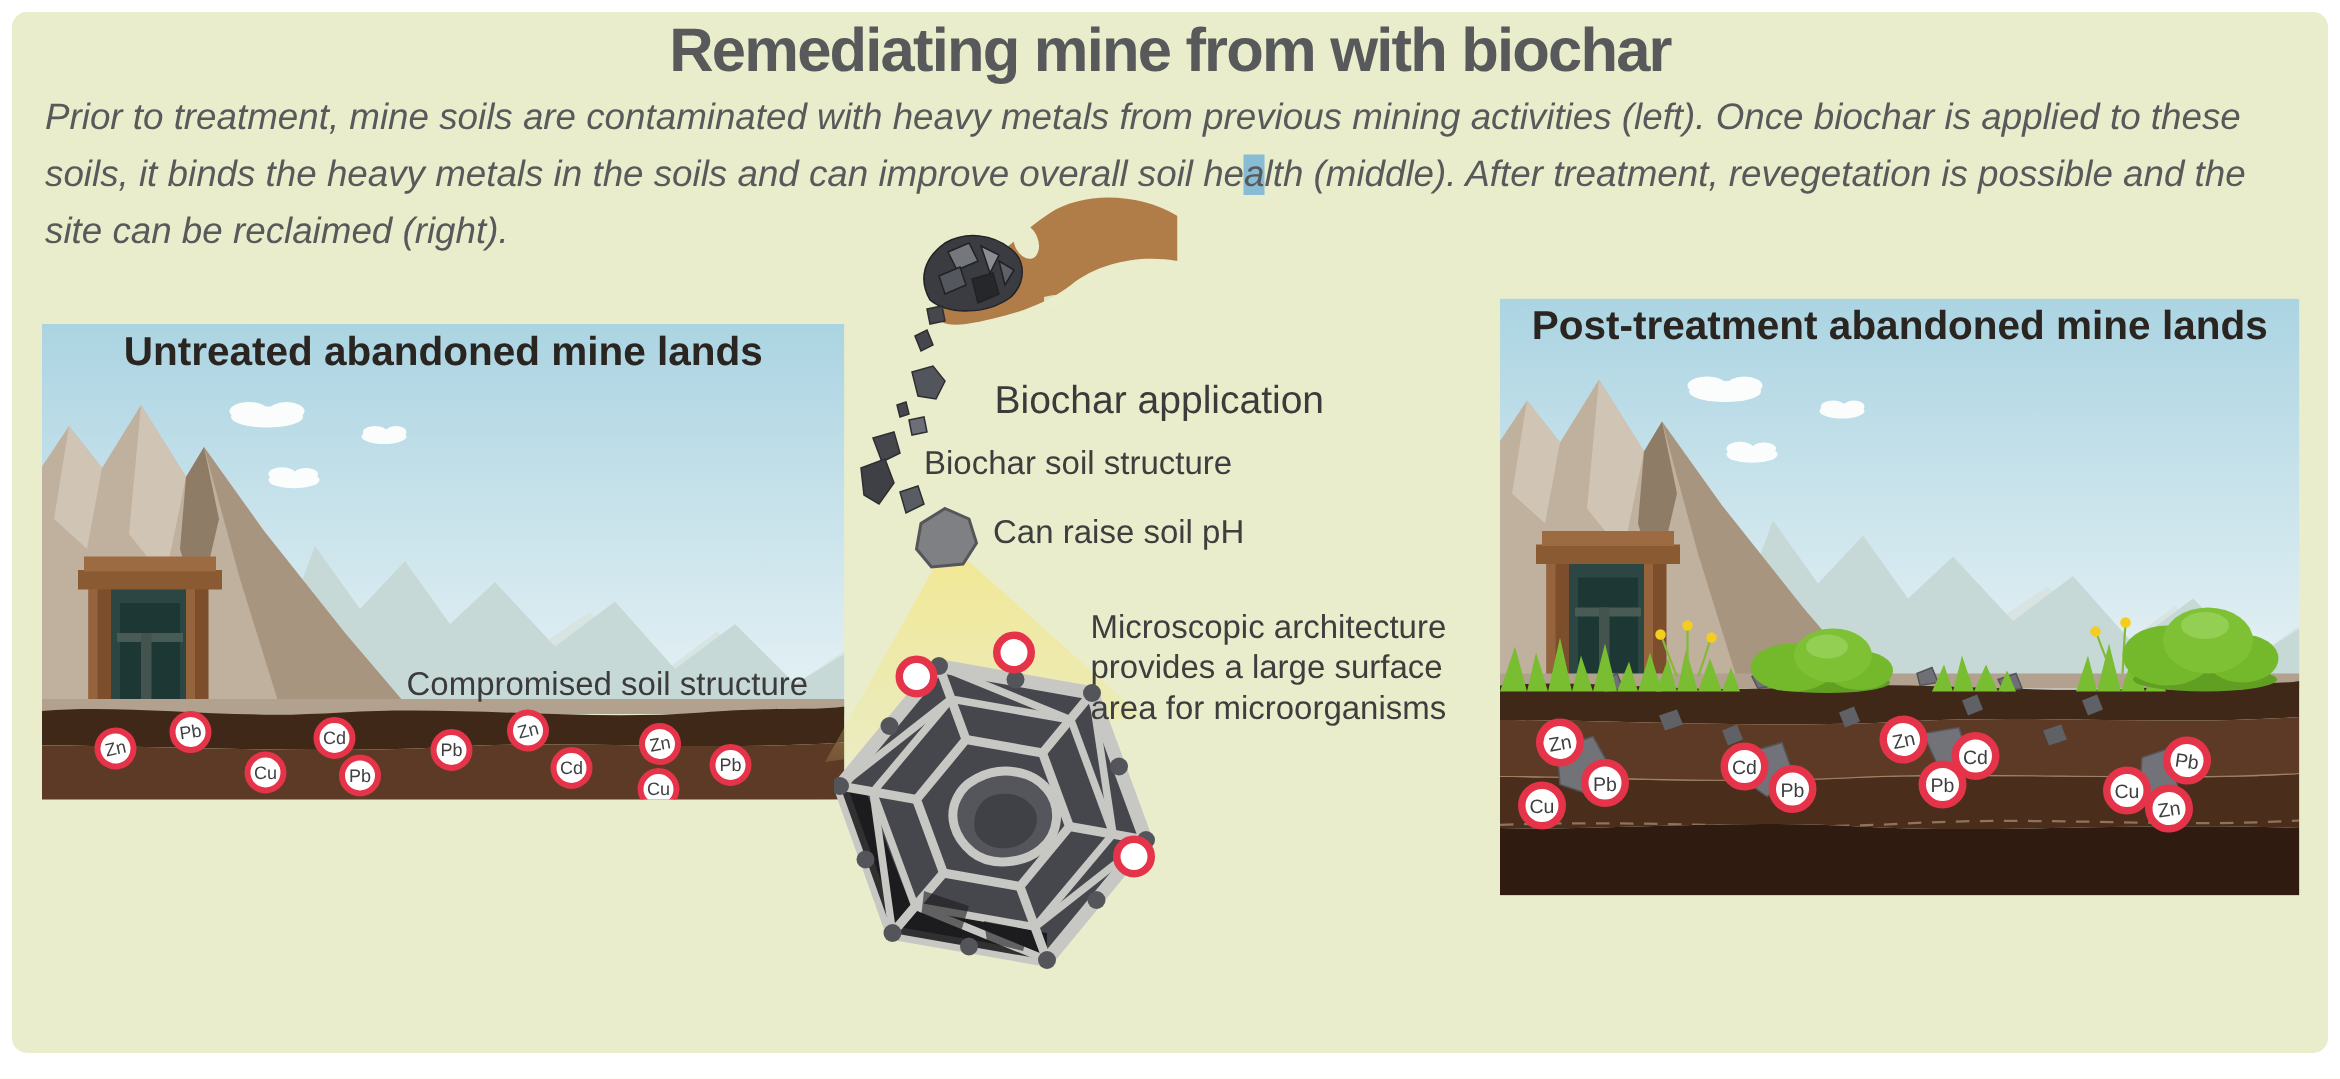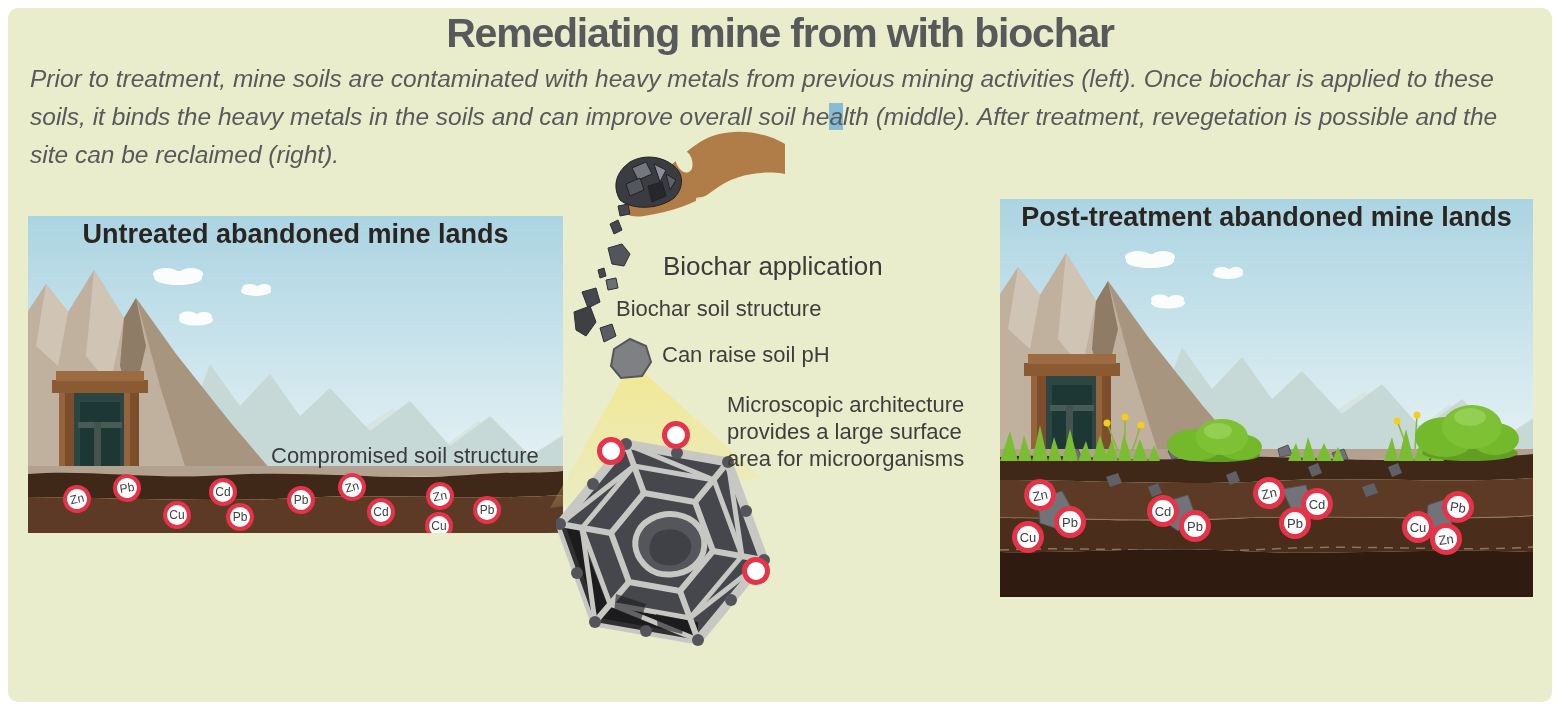--- a/index.html
+++ b/index.html
@@ -20,21 +20,21 @@
   .mc{position:absolute;width:28px;height:28px;border-radius:50%;background:#ffffff;
         border:4px solid #e5344a;box-sizing:border-box;display:flex;align-items:center;justify-content:center;
         font-size:12px;color:#3f3f3f;z-index:4;}
   .mc.lg{width:32px;height:32px;border-width:5px;font-size:13px;}
   .soil-note{position:absolute;left:243px;top:227px;font-size:22px;color:#3b3b3b;z-index:4;white-space:nowrap;}
   .contam{position:absolute;left:27px;top:320px;font-size:22px;font-weight:600;color:#ffffff;line-height:28px;z-index:4;}
   .m-title{position:absolute;left:663px;top:209px;font-size:26px;font-weight:normal;color:#3b3b3b;z-index:3;margin-top:42px;}
   .callout{position:absolute;font-size:22px;color:#3e3e3e;z-index:3;}
   #co-structure{left:616px;top:296px;white-space:nowrap;}
   #co-ph{left:662px;top:342px;white-space:nowrap;}
-  #co-surface{left:727px;top:391px;width:274px;line-height:27px;}
+  #co-surface{left:727px;top:404px;width:274px;line-height:27px;}
   #co-charge{left:774px;top:537px;width:244px;line-height:25.5px;}
   .ring{position:absolute;width:28px;height:28px;border-radius:50%;background:#ffffff;
         border:5px solid #e5344a;box-sizing:border-box;z-index:6;}
   .abs-svg{position:absolute;}
   .z1{z-index:1;} .z2{z-index:2;}
 </style>
 </head>
 <body>
 
 <div class="page">

